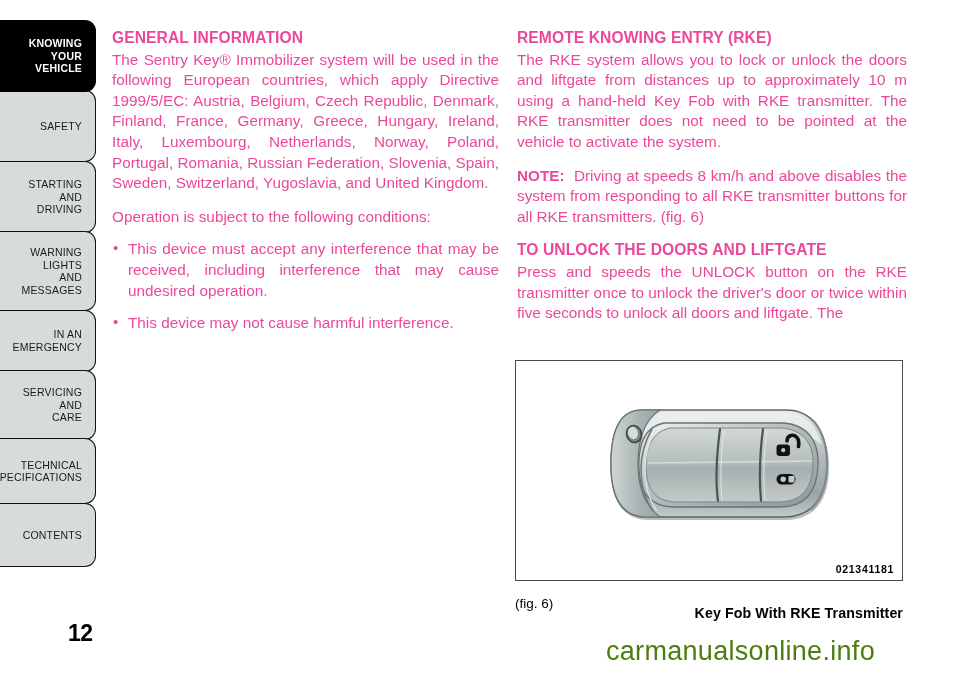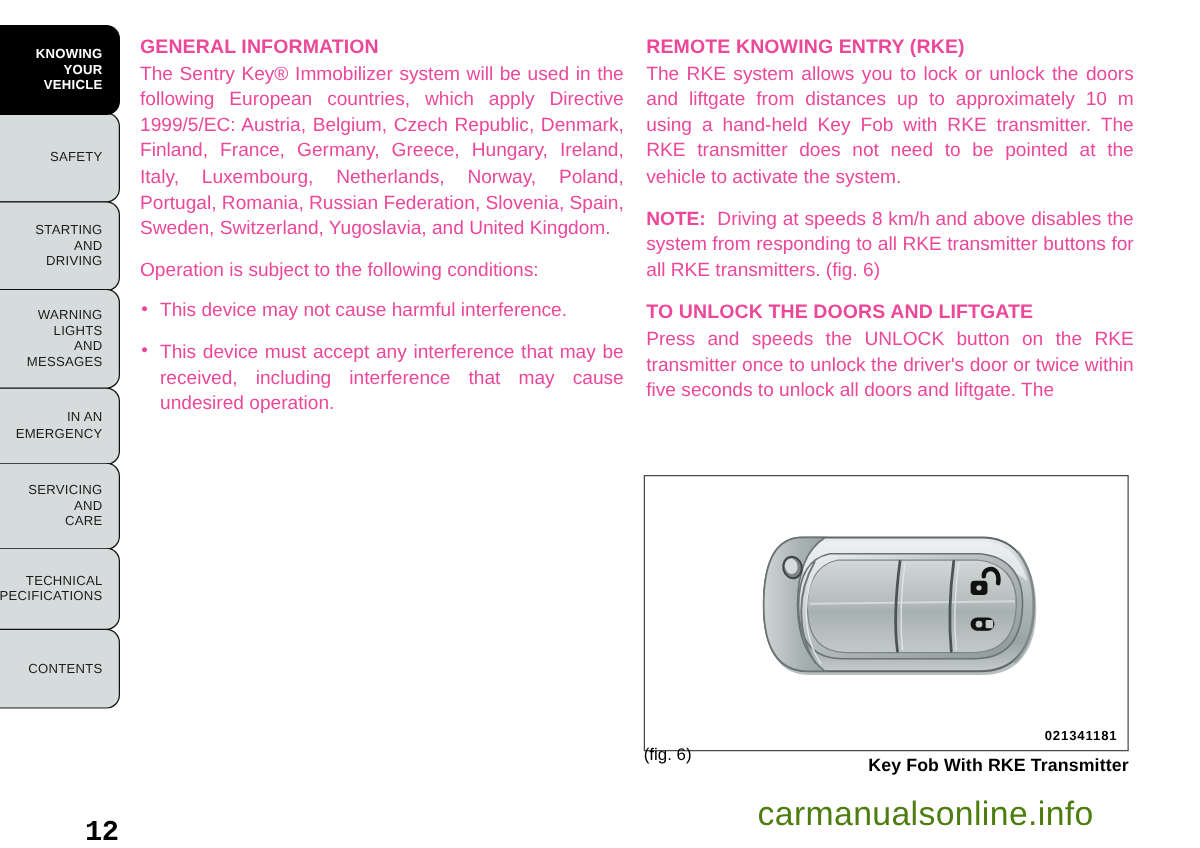--- a/index.html
+++ b/index.html
@@ -61,23 +61,22 @@
   .t-tech    { height: 66px; }
   .t-contents{ height: 64px; }
 
   
   #page-number {
     position: absolute;
     left: 68px;
     top: 620px;
     font-size: 23px;
     font-weight: bold;
-    font-family: Liberation Mono, monospace;
+    font-family: Liberation Sans, sans-serif;
     letter-spacing: -0.5px;
-    margin-top: 33px;
   }
 
   
   .column {
     position: absolute;
     top: 28px;
     font-size: 15.3px;
     line-height: 20.6px;
     text-align: justify;
     color: #ec4899;
@@ -126,21 +125,20 @@
   
   #figure-box {
     position: absolute;
     left: 515px;
     top: 360px;
     width: 388px;
     height: 221px;
     box-sizing: border-box;
     border: 1.6px solid #4a4a4a;
     background: #fff;
-    margin-top: 20px;
   }
   #fob-wrap {
     position: absolute;
     left: 92px;
     top: 46px;
     width: 225px;
     height: 118px;
   }
   #image-code {
     position: absolute;
@@ -230,22 +228,22 @@
 
 </div>
 
 <div id="page-number">12</div>
 
 <div id="col-left" class="column">
   <div class="head">GENERAL INFORMATION</div>
   <p class="para">The Sentry Key® Immobilizer system will be used in the following European countries, which apply Directive 1999/5/EC: Austria, Belgium, Czech Republic, Denmark, Finland, France, Germany, Greece, Hungary, Ireland, Italy, Luxembourg, Netherlands, Norway, Poland, Portugal, Romania, Russian Federation, Slovenia, Spain, Sweden, Switzerland, Yugoslavia, and United Kingdom.</p>
   <p class="para gap nowrapjust">Operation is subject to the following conditions:</p>
   <ul class="bullets">
+    <li>This device must accept any interference that may be received, including interference that may cause undesired operation.</li>
     <li>This device may not cause harmful interference.</li>
-    <li>This device must accept any interference that may be received, including interference that may cause undesired operation.</li>
   </ul>
 </div>
 
 <div id="col-right" class="column">
   <div class="head">REMOTE KNOWING ENTRY (RKE)</div>
   <p class="para">The RKE system allows you to lock or unlock the doors and liftgate from distances up to approximately 10 m using a hand-held Key Fob with RKE transmitter. The RKE transmitter does not need to be pointed at the vehicle to activate the system.</p>
   <p class="para gap"><span class="note-label">NOTE:</span>&nbsp;&nbsp;<span>Driving at speeds 8 km/h and above disables the system from responding to all RKE transmitter buttons for all RKE transmitters.  (fig.  6)</span></p>
   <div class="head spaced">TO UNLOCK THE DOORS AND LIFTGATE</div>
   <p class="para last">Press and speeds the UNLOCK button on the RKE transmitter once to unlock the driver's door or twice within five seconds to unlock all doors and liftgate. The</p>
 </div>

